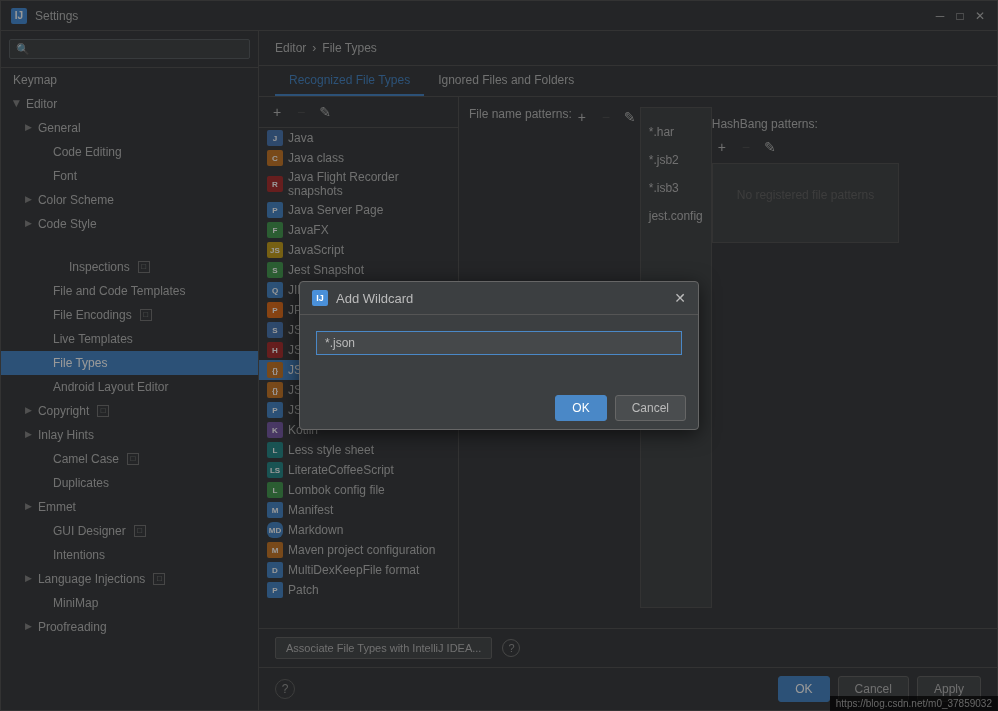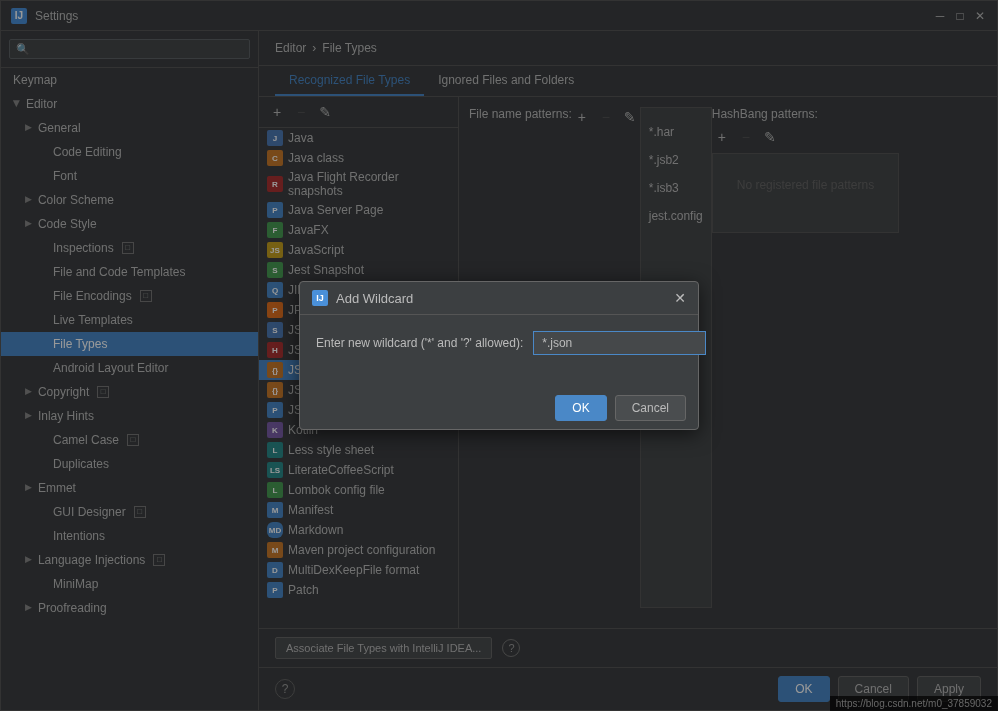--- a/index.html
+++ b/index.html
@@ -273,21 +273,21 @@
       padding: 4px;
       font-size: 12px;
       color: #bbbbbb;
       margin-bottom: 10px;
     }
     .pattern-item {
       padding: 1px 4px;
       margin-top: 12px;
     }
 
-    .hashbang-section { }
+    .hashbang-section { margin-top: 10px; }
 
     .patterns-empty {
       color: #666;
       font-size: 12px;
       text-align: center;
       padding: 20px;
     }
 
     .bottom-area {
       border-top: 1px solid #555;
@@ -506,21 +506,21 @@
             <span>Font</span>
           </div>
           <div class="sidebar-item" style="padding-left: 24px;">
             <span class="arrow ">▶</span>
             <span>Color Scheme</span>
           </div>
           <div class="sidebar-item" style="padding-left: 24px;">
             <span class="arrow ">▶</span>
             <span>Code Style</span>
           </div>
-          <div class="sidebar-item" style="padding-left: 36px;">
+          <div class="sidebar-item" style="padding-left: 52px; margin-top: 19px;">
             <span style="width:12px;display:inline-block;"></span>
             <span>Inspections</span>
             <span class="icon-indicator">□</span>
           </div>
           <div class="sidebar-item" style="padding-left: 36px;">
             <span style="width:12px;display:inline-block;"></span>
             <span>File and Code Templates</span>
           </div>
           <div class="sidebar-item" style="padding-left: 36px;">
             <span style="width:12px;display:inline-block;"></span>
@@ -760,21 +760,20 @@
       <div class="modal-title-area">
         <div class="modal-icon">
           <span>IJ</span>
         </div>
         <span class="modal-title">Add Wildcard</span>
       </div>
       <button class="modal-close">✕</button>
     </div>
     <div class="modal-body">
       <div class="modal-row">
-        <span class="modal-label">Enter new wildcard ('*' and '?' allowed):</span>
         <input class="modal-input" type="text" value="*.json" style="">
       </div>
     </div>
     <div class="modal-footer">
       <button class="btn btn-primary">OK</button>
       <button class="btn btn-secondary">Cancel</button>
     </div>
   </div>
 </div>
 

